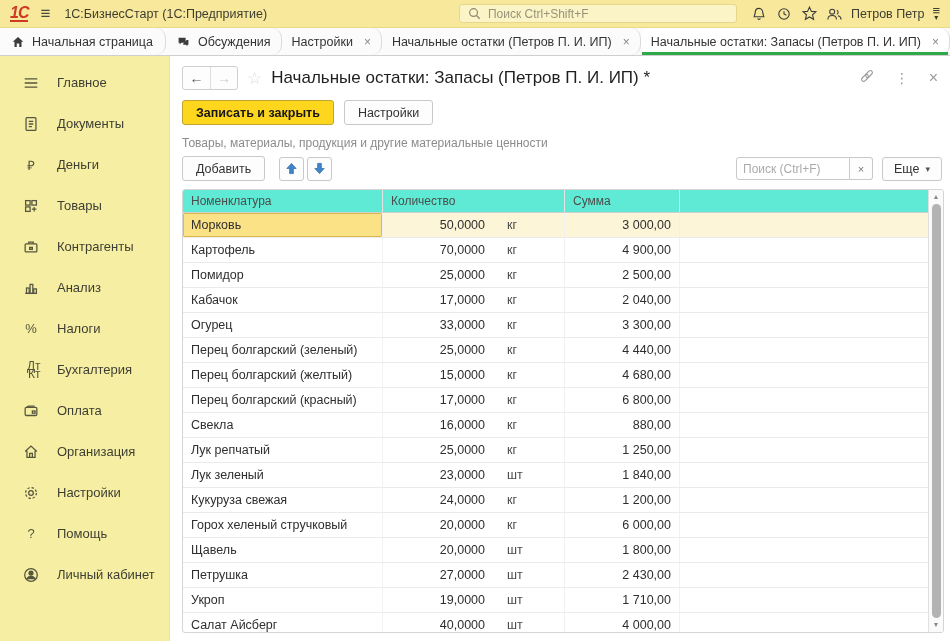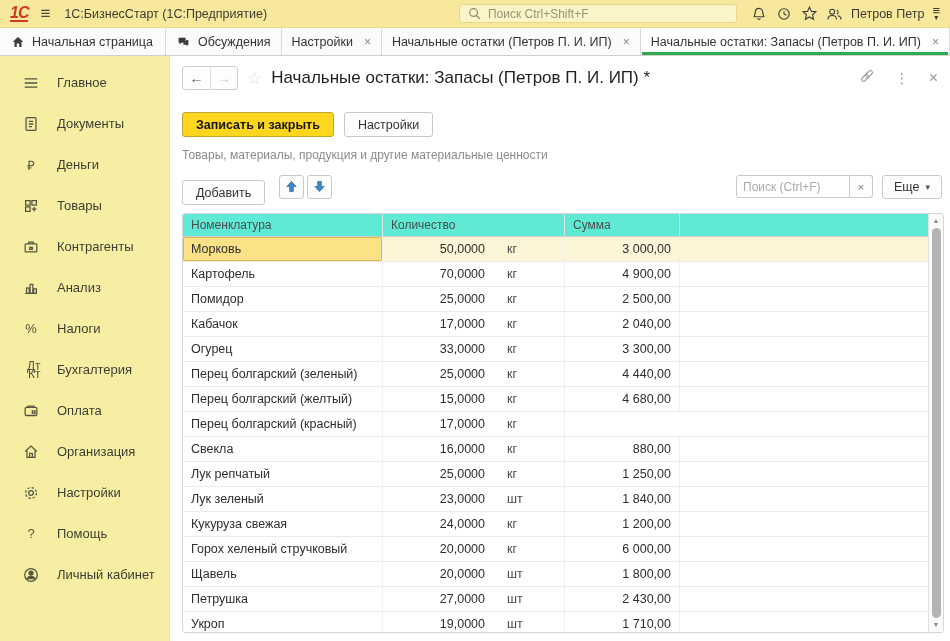--- a/index.html
+++ b/index.html
@@ -23,21 +23,21 @@
   .tb-ic { width:17px; height:17px; display:flex; align-items:center; justify-content:center; }
   .user-name { font-size:12.5px; color:#3d3d30; }
   .svc-burger { display:flex; flex-direction:column; align-items:center; line-height:7px;
                 font-size:13px; color:#3d3d30; }
   .svc-burger .car { font-size:8px; }
 
   
   .tabbar { height:28px; background:#fbfbfb; border-bottom:1px solid #cfcfcf;
             display:flex; font-size:12.5px; color:#333; }
   .tab { display:flex; align-items:center; padding:0 10px; gap:7px;
-         border-right:1px solid #dadada; position:relative; white-space:nowrap; }
+         border-right:1px solid #dadada; position:relative; white-space:nowrap;border-radius:10px; }
   .tab.first { width:169px; }
   .tab .closex { color:#888; font-size:12px; margin-left:4px; }
   .tab.active { background:#fff; }
   .tab.active::after { content:""; position:absolute; left:1px; right:1px; bottom:0;
                        height:3px; background:#2faa4a; }
   .tab-ic { width:15px; height:15px; display:flex; align-items:center; justify-content:center;}
 
   
   .main { display:flex; height:585px; }
   .sidebar { width:170px; background:#f6efa3; border-right:1px solid #eae3a8; padding-top:6px; }
@@ -61,21 +61,21 @@
   .title-star { color:#dcdcdc; font-size:17px; }
   .doc-title { font-size:17px; color:#1f1f1f; }
   .doc-hdr-right { margin-left:auto; display:flex; gap:20px; align-items:center; color:#9a9a9a; }
   .kebab { font-size:14px; color:#9a9a9a; }
   .hdr-close { font-size:16px; color:#9a9a9a; }
 
   
   .btn-row { display:flex; gap:10px; padding:4px 12px 6px; }
   .btn { height:25px; padding:0 13px; border:1px solid #c9c9c9; border-radius:3px;
          background:#fdfdfd; font-size:12.5px; display:flex; align-items:center;
-         color:#333; font-family:inherit;margin-top:12px; }
+         color:#333; font-family:inherit; }
   .btn-primary { background:#ffd61e; border-color:#c2a431; font-weight:bold; color:#161616; }
 
   .subtitle { padding:5px 12px 1px; color:#8c8c8c; font-size:12px; }
 
   
   .toolbar { display:flex; align-items:center; padding:5px 8px 6px 12px; }
   .updown { display:flex; gap:3px; margin-left:14px; }
   .sq-btn { width:25px; height:24px; border:1px solid #c9c9c9; border-radius:3px;
             background:#fdfdfd; display:flex; align-items:center; justify-content:center; }
   .search-wrap { margin-left:auto; display:flex; }
@@ -426,20 +426,21 @@
               <div class="td-name">Перец болгарский (желтый)</div>
               <div class="td-qty">15,0000</div>
               <div class="td-unit">кг</div>
               <div class="td-sum">4 680,00</div>
               <div class="td-fill"></div>
             </div>
             <div class="tr">
               <div class="td-name">Перец болгарский (красный)</div>
               <div class="td-qty">17,0000</div>
               <div class="td-unit">кг</div>
+              <div class="td-sum">6 800,00</div>
               <div class="td-fill"></div>
             </div>
             <div class="tr">
               <div class="td-name">Свекла</div>
               <div class="td-qty">16,0000</div>
               <div class="td-unit">кг</div>
               <div class="td-sum">880,00</div>
               <div class="td-fill"></div>
             </div>
             <div class="tr">

